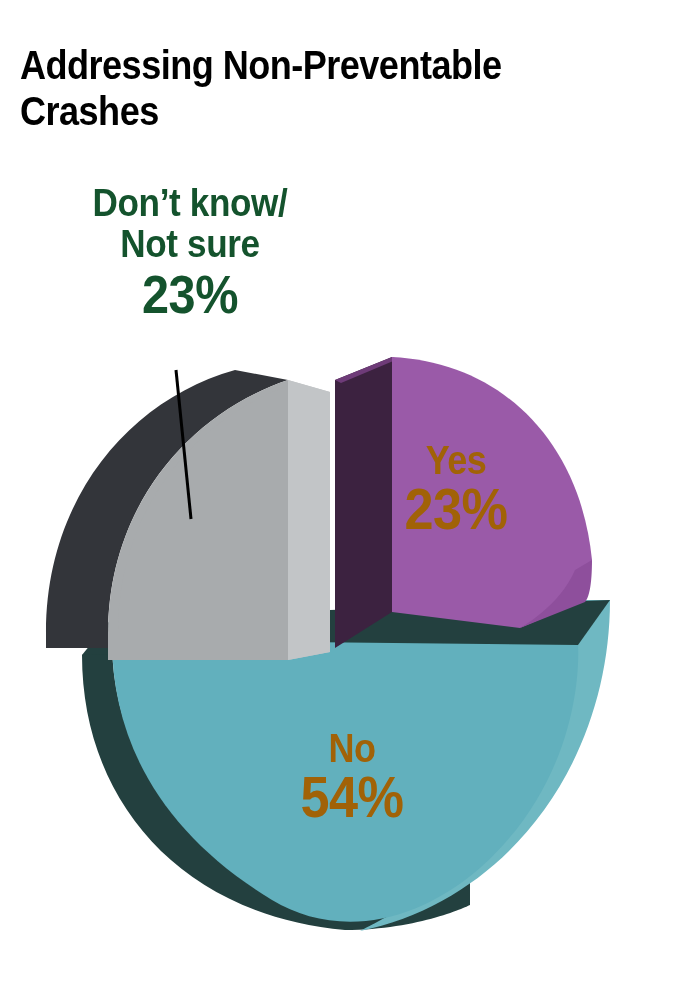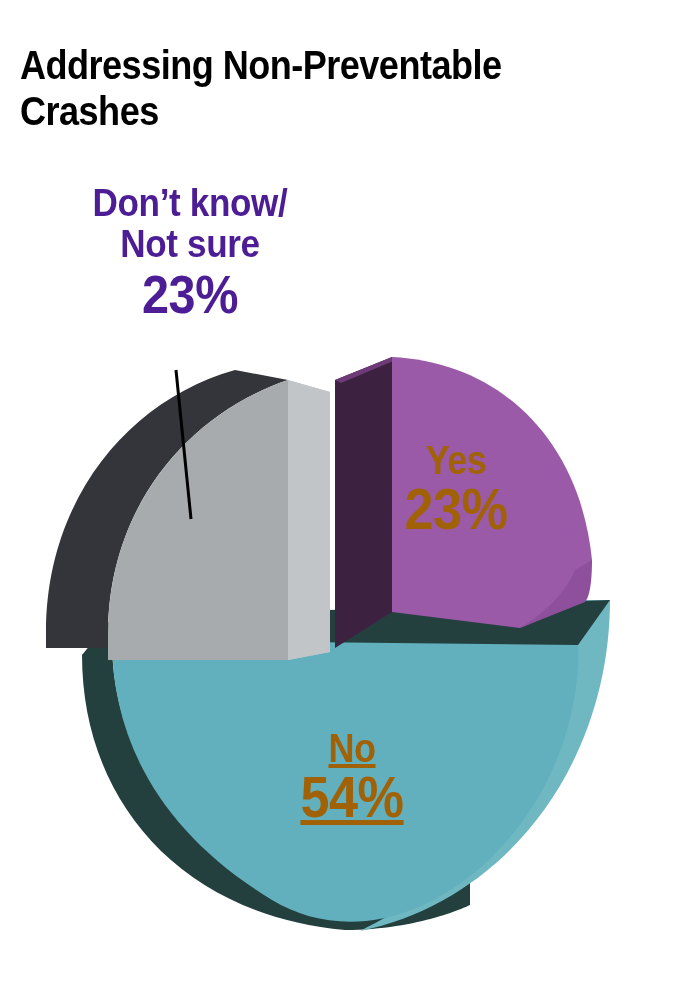--- a/index.html
+++ b/index.html
@@ -36,21 +36,21 @@
     white-space: pre-line;
   }
 
   
   #callout-dontknow {
     position: absolute;
     left: 30px;
     top: 183px;
     width: 320px;
     text-align: center;
-    color: #4c1d95;
+    color: #14532d;
     font-family: "Liberation Sans Narrow", "Liberation Sans", sans-serif;
     font-weight: 700;
     letter-spacing: -0.4px;
   }
   #callout-dontknow .cl-line {
     display: block;
     font-size: 39px;
     line-height: 1.05;
     transform: scaleX(0.9);
   }
@@ -96,21 +96,20 @@
   }
   #label-yes {
     left: 366px;
     top: 440px;
     width: 180px;
   }
   #label-no {
     left: 252px;
     top: 728px;
     width: 200px;
-    text-decoration: underline;
   }
 </style>
 </head>
 <body>
 
 <div id="page">
 
   <h1 id="chart-title">Addressing Non-Preventable
 Crashes</h1>
 

